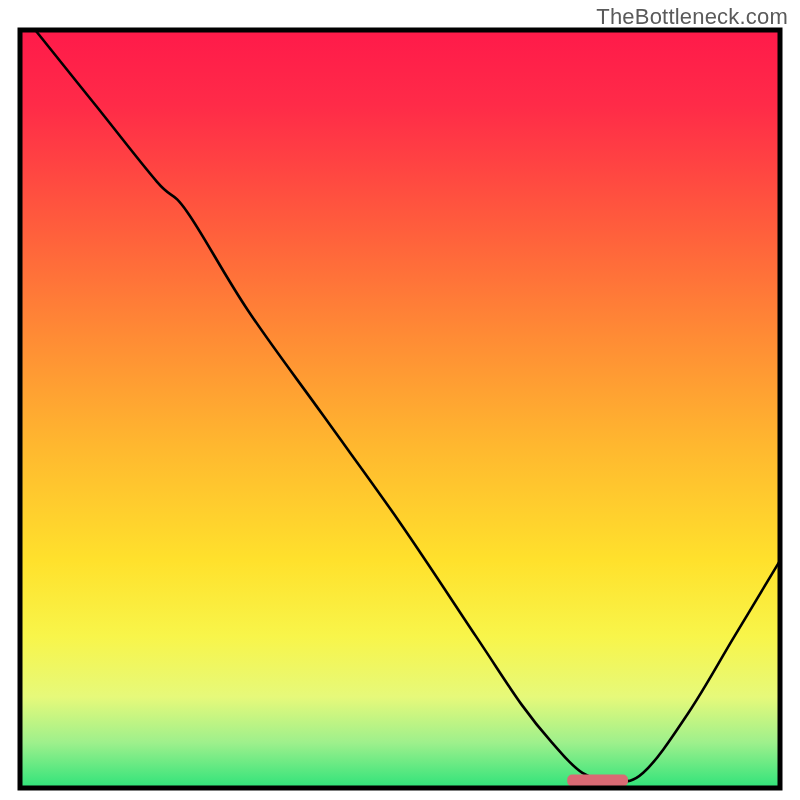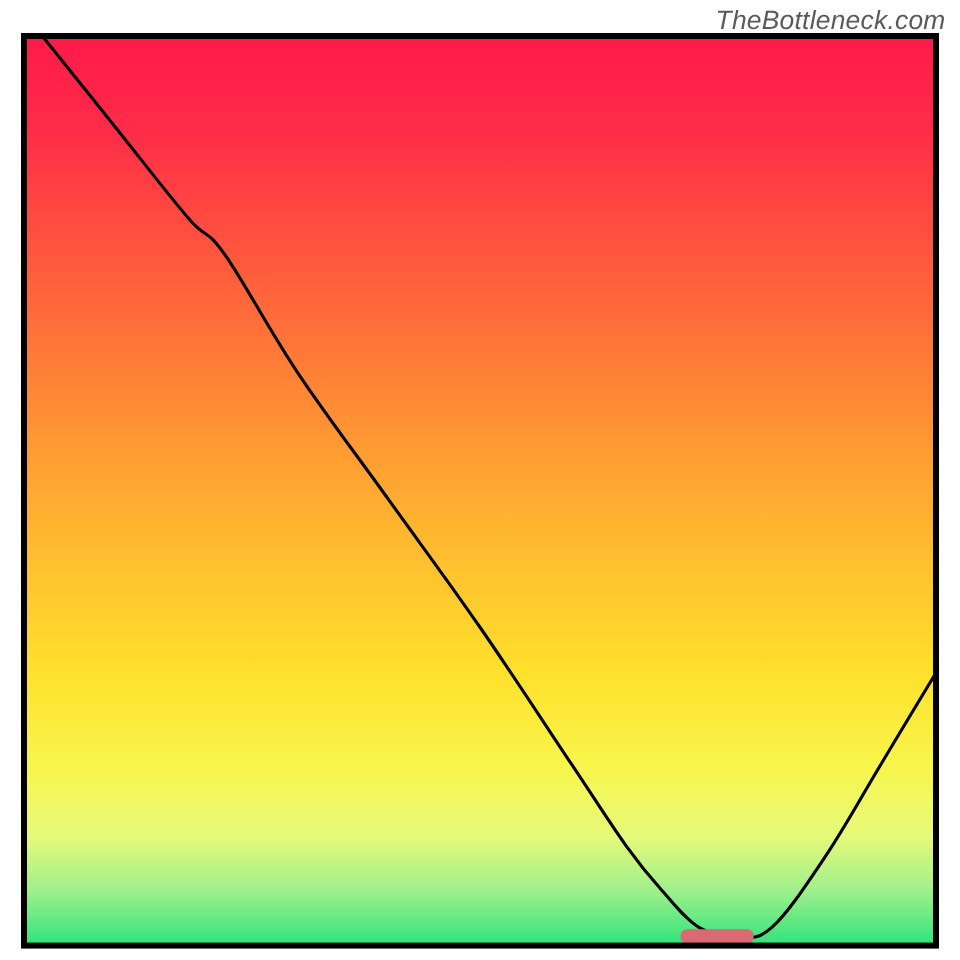--- a/index.html
+++ b/index.html
@@ -18,21 +18,20 @@
   }
   .watermark {
     position: absolute;
     top: 4px;
     right: 12px;
     font-family: Arial, Helvetica, sans-serif;
     font-size: 22px;
     color: #5a5a5a;
     letter-spacing: 0.2px;
     z-index: 3;
-    font-style: italic;
   }
   svg {
     display: block;
   }
 </style>
 </head>
 <body>
 
 <div class="container">
   <div class="watermark">TheBottleneck.com</div>

